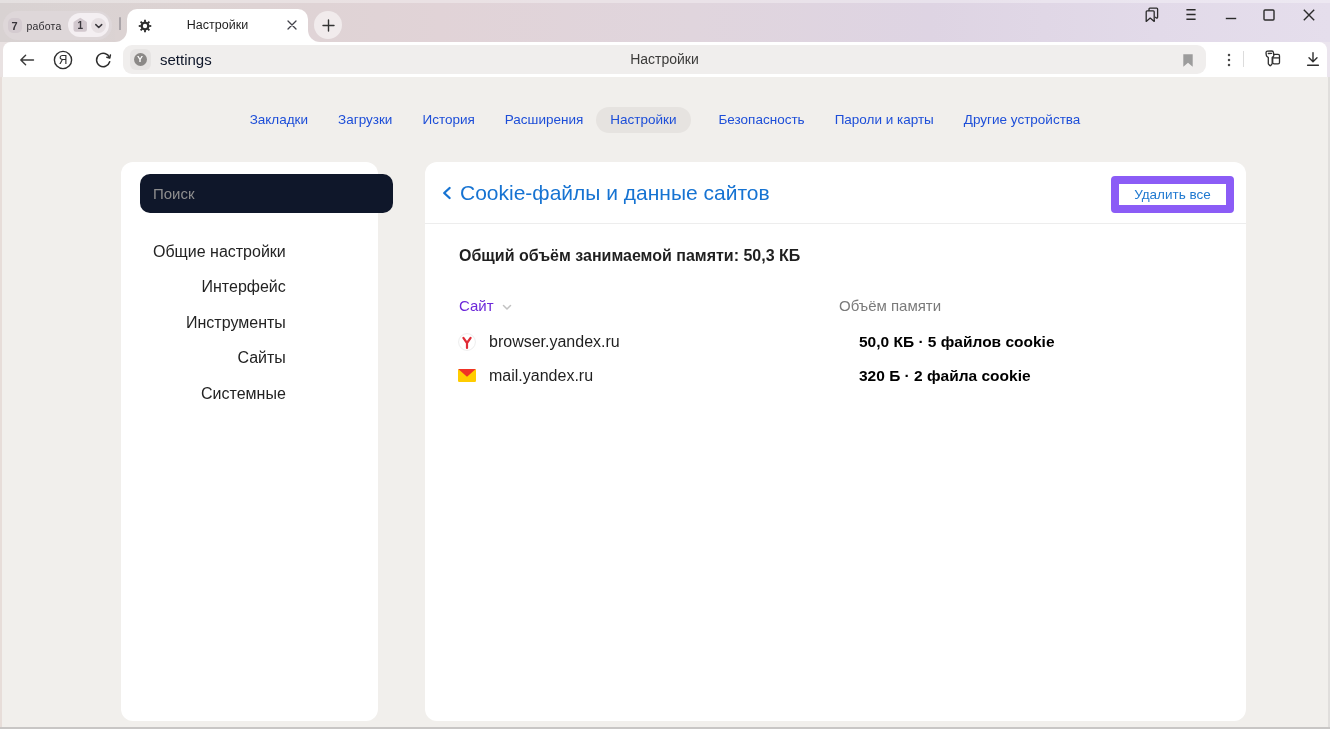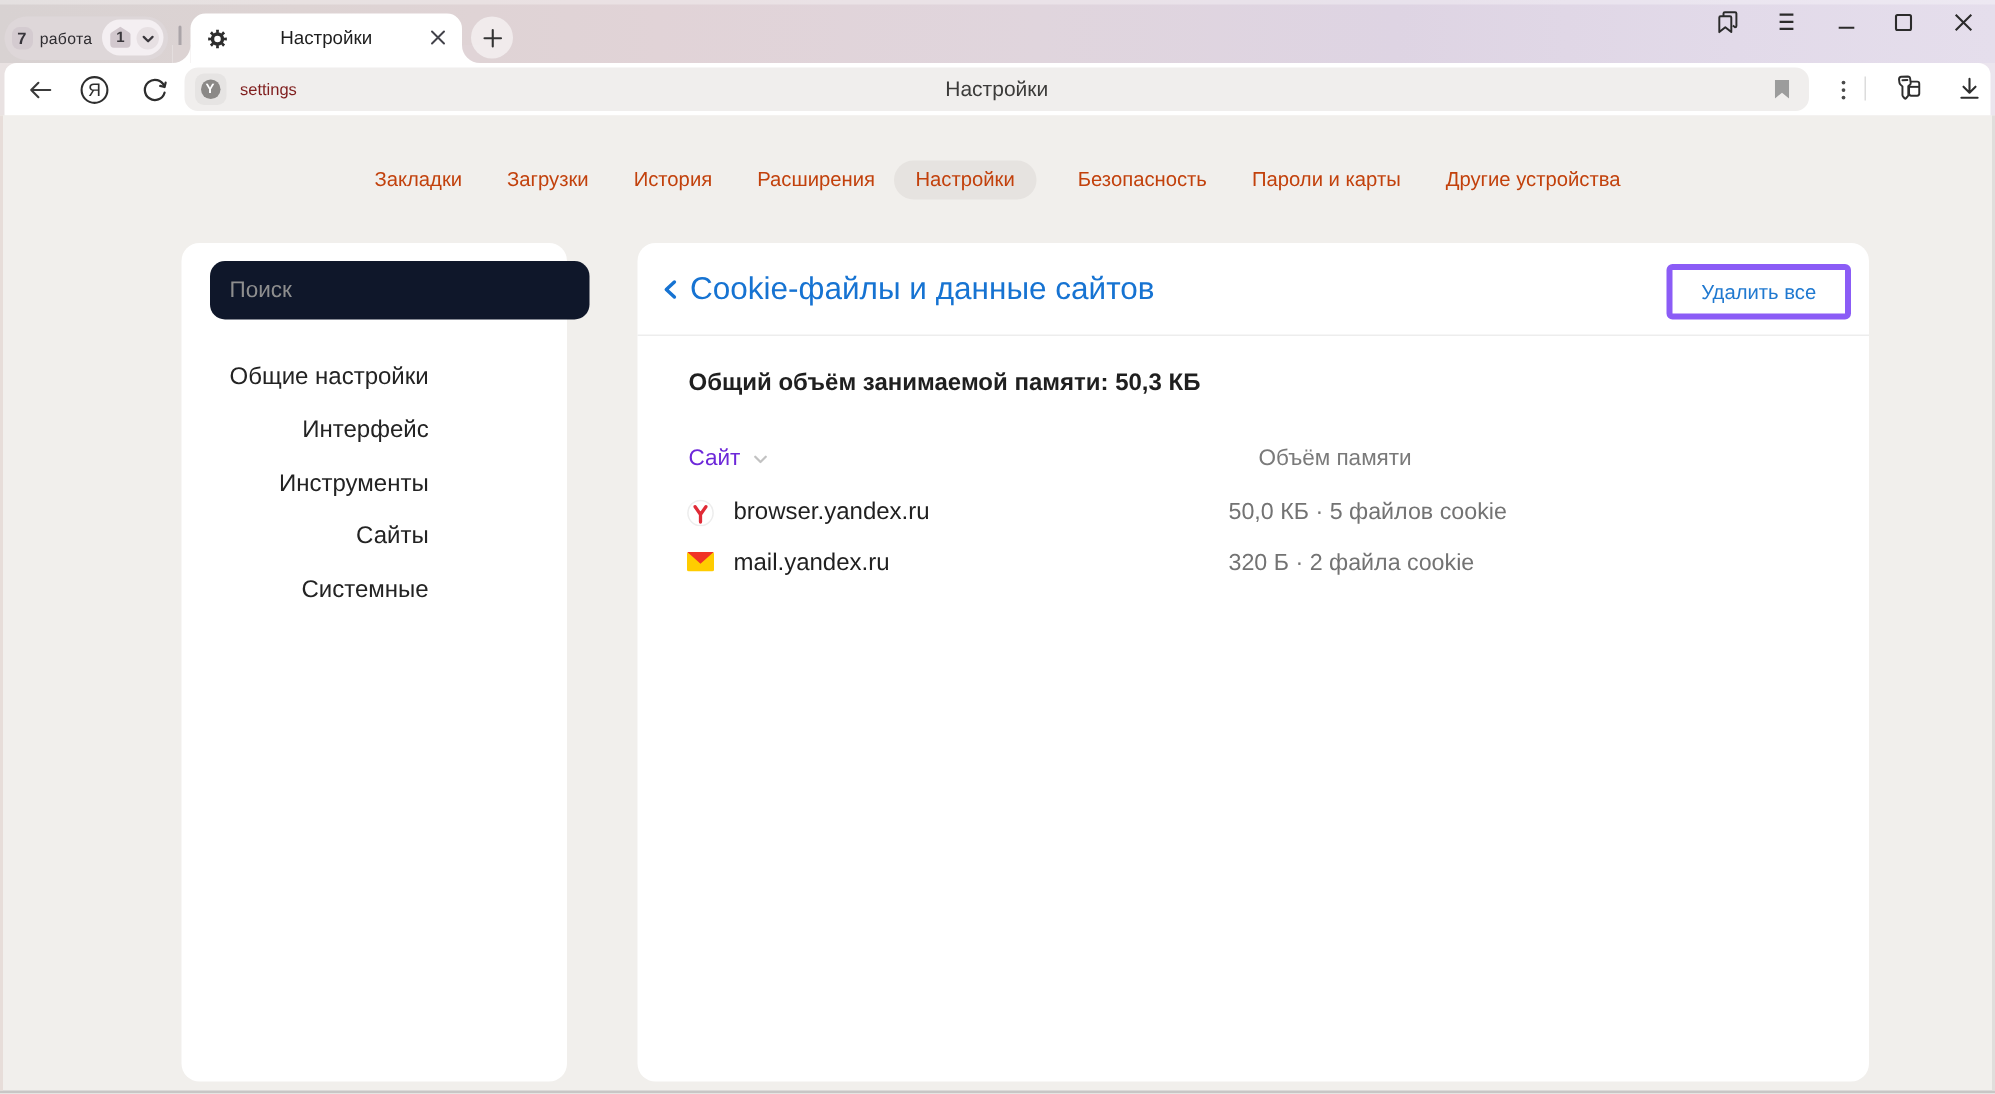--- a/index.html
+++ b/index.html
@@ -58,57 +58,57 @@
   position:absolute; left:3px; top:42px; width:1324px; height:35px; background:#ffffff;
   border-radius:8px 8px 0 0;
 }
 .tbtn { position:absolute; top:0; height:35px; display:flex; align-items:center; justify-content:center; }
 .urlbar {
   position:absolute; left:120px; top:3px; width:1083px; height:29px; background:#f0eeed; border-radius:9px;
 }
 .favsq { position:absolute; left:7px; top:4px; width:21px; height:21px; background:#e6e4e3; border-radius:6px; }
 .favsq .circ { position:absolute; left:3.5px; top:4px; width:13px; height:13px; border-radius:50%; background:#8b8987;
   color:#fff; font-size:9px; font-weight:bold; text-align:center; line-height:13px; }
-.urltext { position:absolute; left:37px; top:0; height:29px; display:flex; align-items:center; font-size:11px; color:#7f1d1d; }
+.urltext { position:absolute; left:37px; top:0; height:29px; display:flex; align-items:center; font-size:15px; color:#0f172a; }
 .urltitle { position:absolute; left:0; top:0; width:100%; height:29px; text-align:center; line-height:29px; font-size:14px; color:#3c3b3a; }
 .bflag { position:absolute; right:13px; top:8px; }
 .tsep2 { position:absolute; left:1240px; top:9px; width:1px; height:16px; background:#dcdcdc; }
 
 
 .content { position:absolute; left:0; top:77px; width:1330px; height:652px; background:#f1efec; }
 .bottomedge { position:absolute; left:0; bottom:0; width:1330px; height:2.5px; background:#c8c6c5; }
 
 .nav { position:absolute; left:0; top:30px; width:1330px; height:26px; display:flex; justify-content:center; align-items:center; }
-.nav a { font-size:13.5px; color:#c2410c; text-decoration:none; margin:0 15px; line-height:26px; white-space:nowrap; }
+.nav a { font-size:13.5px; color:#1d4ed8; text-decoration:none; margin:0 15px; line-height:26px; white-space:nowrap; }
 .nav a.active { background:#e6e3e0; border-radius:13px; padding:0 14px; margin:0 13px 0 -2px; }
 
 .card { position:absolute; background:#fff; border-radius:12px; top:85px; height:559px; }
 .leftcard { left:121px; width:257px; }
 .rightcard { left:389px; width:821px;margin-left:36px; }
 
 .search { position:absolute; left:19px; top:12px; width:253px; height:39px; background:#0f172a; border-radius:10px;
   color:#8e8e8e; font-size:15px; display:flex; align-items:center; padding-left:13px;text-align:center; }
 .menu { position:absolute; left:32px; top:71.5px; }
 .menu div { height:35.5px; line-height:35.5px; font-size:16px; color:#232323;text-align:right; }
 
 .chead { position:absolute; left:0; top:0; width:100%; height:61px; }
 .backch { position:absolute; left:15px; top:21.5px; }
 .ctitle { position:absolute; left:35px; top:19px; font-size:21px; color:#1673d2; }
 .cdivider { position:absolute; left:0; top:61px; width:100%; height:1px; background:#ededed; }
-.delbox { position:absolute; left:686px; top:14px; width:123px; height:37px; border:4px solid #8b5cf6; border-radius:4px;
+.delbox { position:absolute; left:686px; top:14px; width:123px; height:37px; border:8px solid #8b5cf6; border-radius:4px;
   display:flex; align-items:center; justify-content:center; background:#fff; }
 .delbox span { color:#2079d0; font-size:13.5px; }
 
 .totline { position:absolute; left:34px; top:85px; font-size:16px; font-weight:bold; color:#1f1f1f; }
 .thead { position:absolute; top:135px; font-size:15px; color:#7a7a7a; }
 .col1 { left:34px; color:#6d28d9; } .col2 { left:414px; }
 .row { position:absolute; height:22px; }
 .rowa { top:168.5px; } .rowb { top:203px; }
 .sitename { position:absolute; left:64px; top:0; font-size:16px; color:#1f1f1f; line-height:22px; }
-.sitesize { position:absolute; left:394px; top:0; font-size:15.5px; color:#737373; line-height:22px; }
+.sitesize { position:absolute; left:434px; top:0; font-size:15.5px; color:#000000; line-height:22px;font-weight:bold; }
 .rowicon { position:absolute; left:33px; top:2px; width:18px; height:18px; }
 </style>
 </head>
 <body>
 
 <div class="tabstrip">
   <div class="grouppill">
     <div class="g7">7</div>
     <div class="gname">работа</div>
     <div class="gsub">

